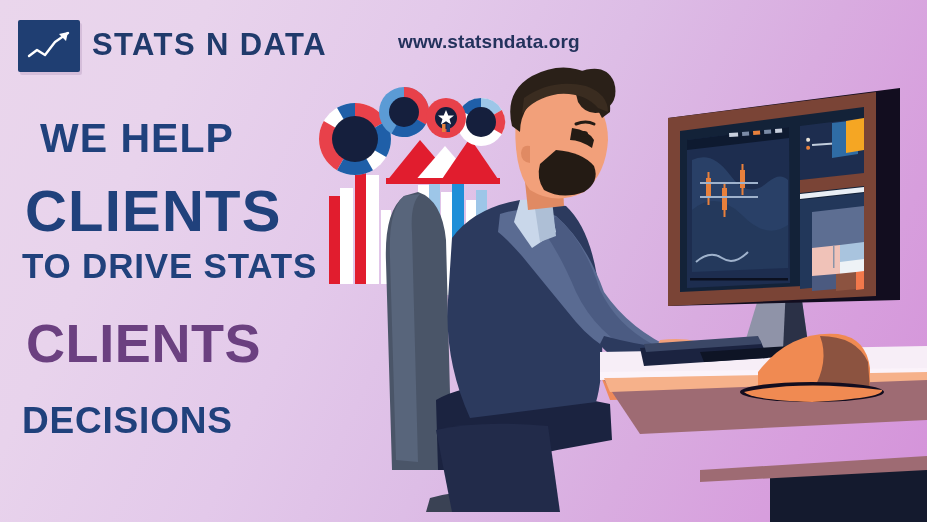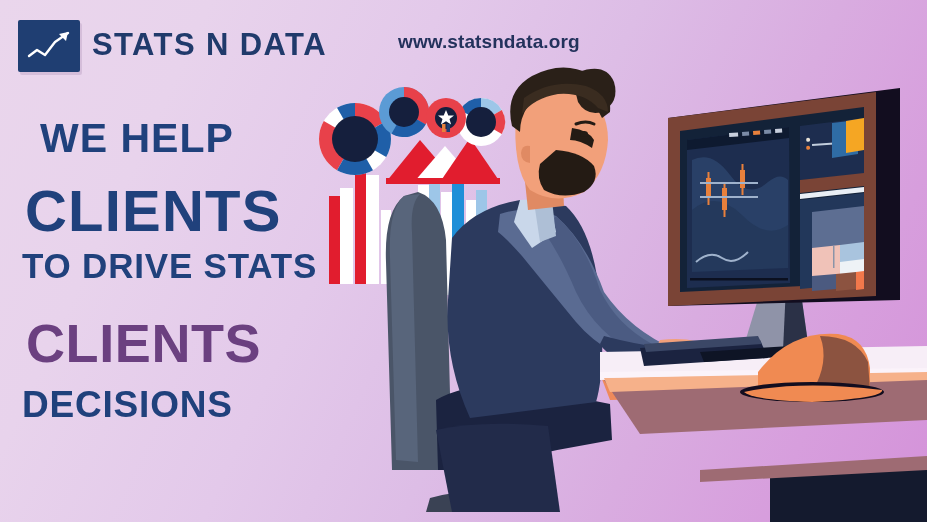--- a/index.html
+++ b/index.html
@@ -41,21 +41,21 @@
     font-size:19px; font-weight:bold; color:#23325c; letter-spacing:0.1px;
   }
 
   
   #headline { position:absolute; left:0; top:108px; width:360px; }
   .hl { color:#20417c; font-weight:bold; white-space:nowrap; line-height:1; }
   #hl-1 { position:absolute; left:40px; top:10px;  font-size:41px; letter-spacing:1px; }
   #hl-2 { position:absolute; left:25px; top:74px;  font-size:58px; letter-spacing:1.2px;text-align:right; }
   #hl-3 { position:absolute; left:22px; top:140px; font-size:35px; letter-spacing:0.8px; }
   #hl-4 { position:absolute; left:26px; top:208px; font-size:54px; letter-spacing:0.6px; color:#6b4080; }
-  #hl-5 { position:absolute; left:22px; top:278px; font-size:37px; letter-spacing:0.8px; }
+  #hl-5 { position:absolute; left:22px; top:294px; font-size:37px; letter-spacing:0.8px; }
 
   
   #illustration { left:0; top:0; width:927px; height:522px; }
 </style>
 </head>
 <body>
 
 <div id="banner">
 
   <svg id="illustration" class="layer" width="927" height="522" viewBox="0 0 927 522" xmlns="http://www.w3.org/2000/svg">

